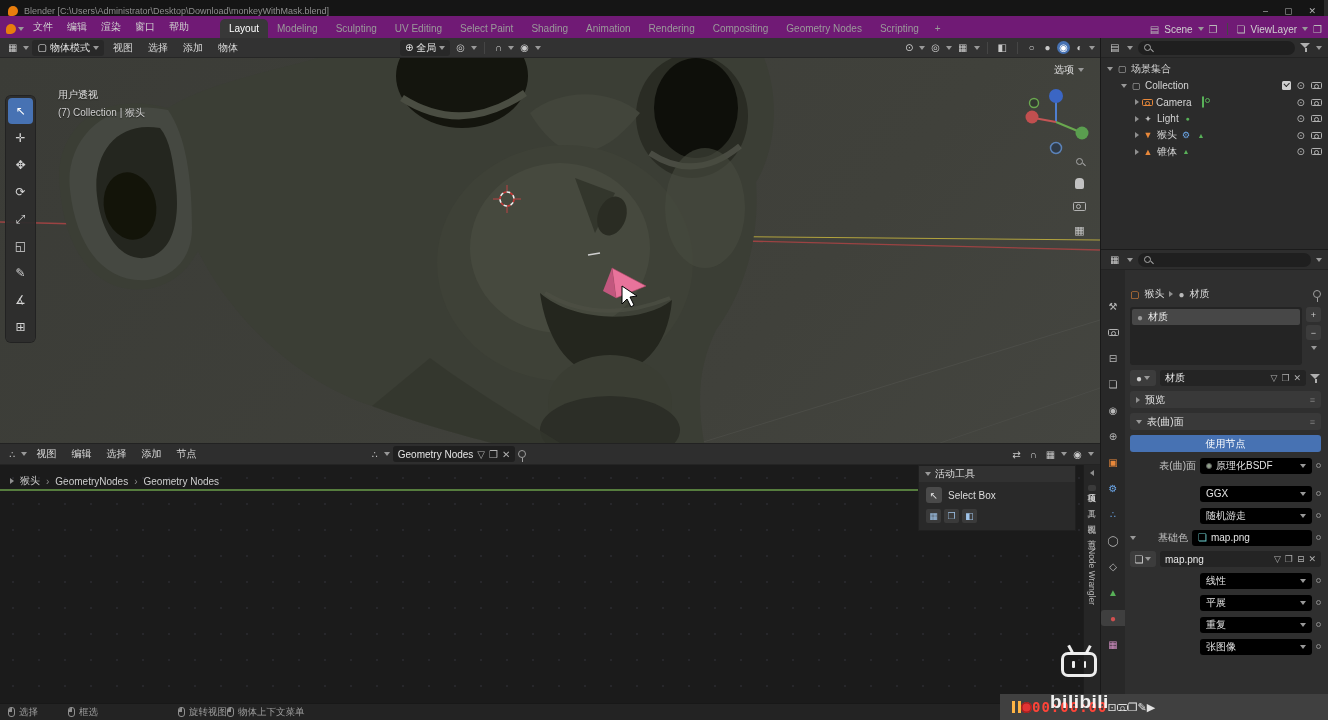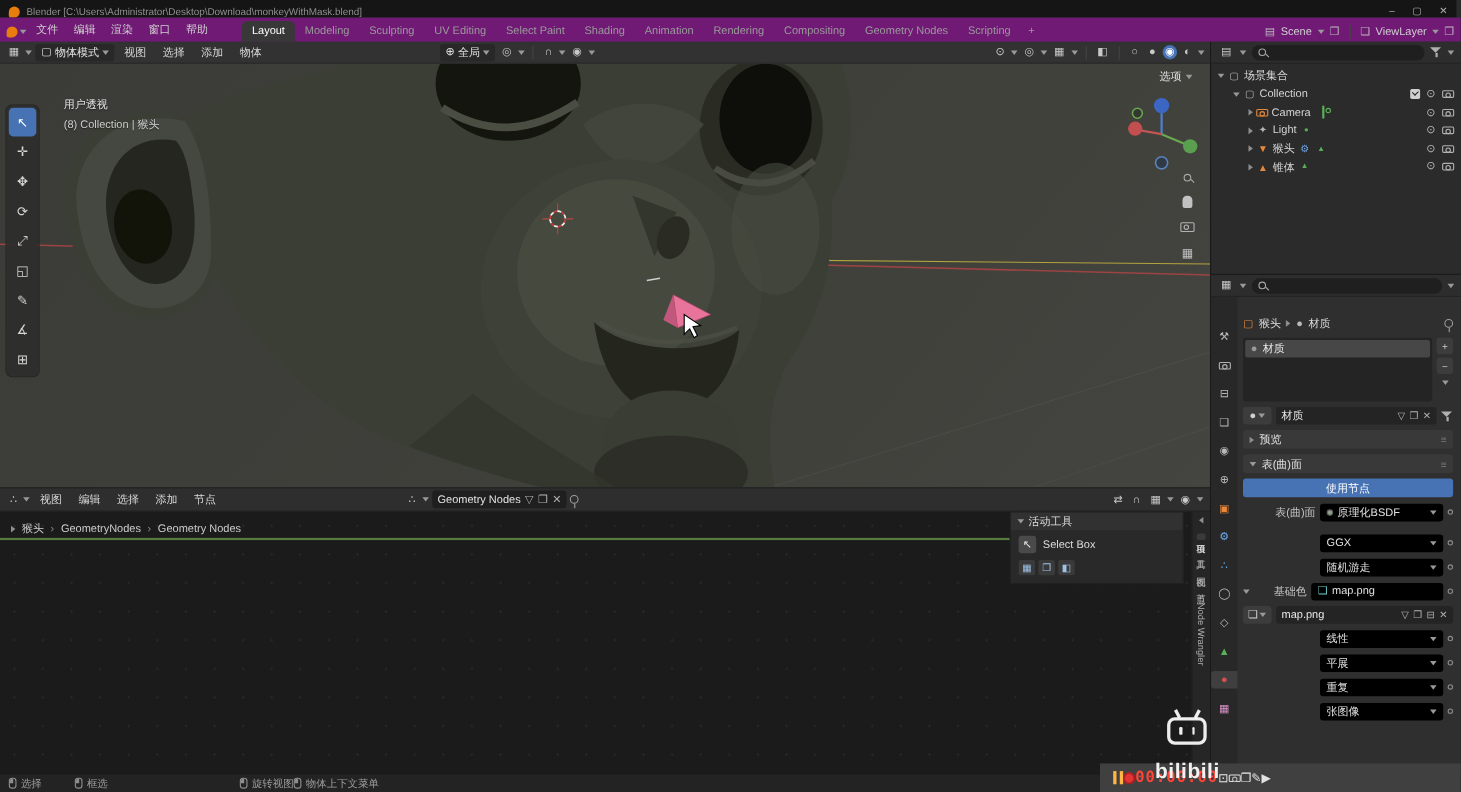--- a/index.html
+++ b/index.html
@@ -287,21 +287,21 @@
       <circle cx="1032" cy="59" r="6.5" fill="#c14f4f"></circle>
       <circle cx="1056" cy="90" r="5.5" fill="#2f3a46" stroke="#5b82b8" stroke-width="1.5"></circle>
       <circle cx="1034" cy="45" r="4.5" fill="#323830" stroke="#6aa84f" stroke-width="1.4"></circle>
     </g>
 
     <polygon points="622,228 622,246 627,241 631,249 634,247 630,239 637,238" fill="#ffffff" stroke="#000" stroke-width="1"></polygon>
   </svg>
 
   <div id="vp-info">
     <div>用户透视</div>
-    <div class="l2">(8) Collection | 猴头</div>
+    <div class="l2">(7) Collection | 猴头</div>
   </div>
   <div id="vp-options">
     <span>选项</span>
     <span class="chev"></span>
   </div>
   <div id="vp-nav">
     <span class="i-mag"></span>
     <span class="i-hand"></span>
     <span class="icam" style="width:13px;height:9px"></span>
     <span style="font-size:11px;color:#c4c4c4">▦</span>
@@ -610,21 +610,21 @@
       </div>
     </div>
   </div>
 </div>
 
 <div id="statusbar" class="abs">
   <div class="sb-item" style="margin-right:30px">
     <span class="i-ms"></span>
     <span>选择</span>
   </div>
-  <div class="sb-item" style="margin-right:120px">
+  <div class="sb-item" style="margin-right:80px">
     <span class="i-ms"></span>
     <span>框选</span>
   </div>
   <div class="sb-item" style="">
     <span class="i-ms"></span>
     <span>旋转视图</span>
   </div>
   <div class="sb-item">
     <span class="i-ms"></span>
     <span>物体上下文菜单</span>

